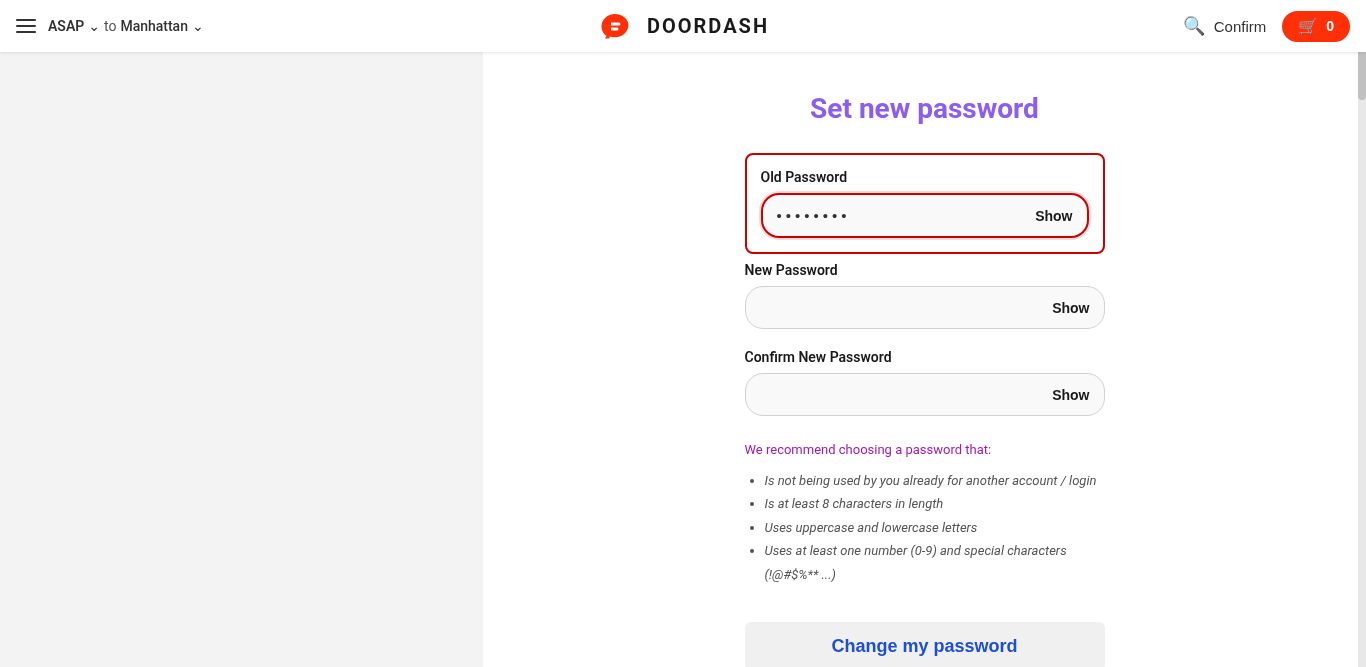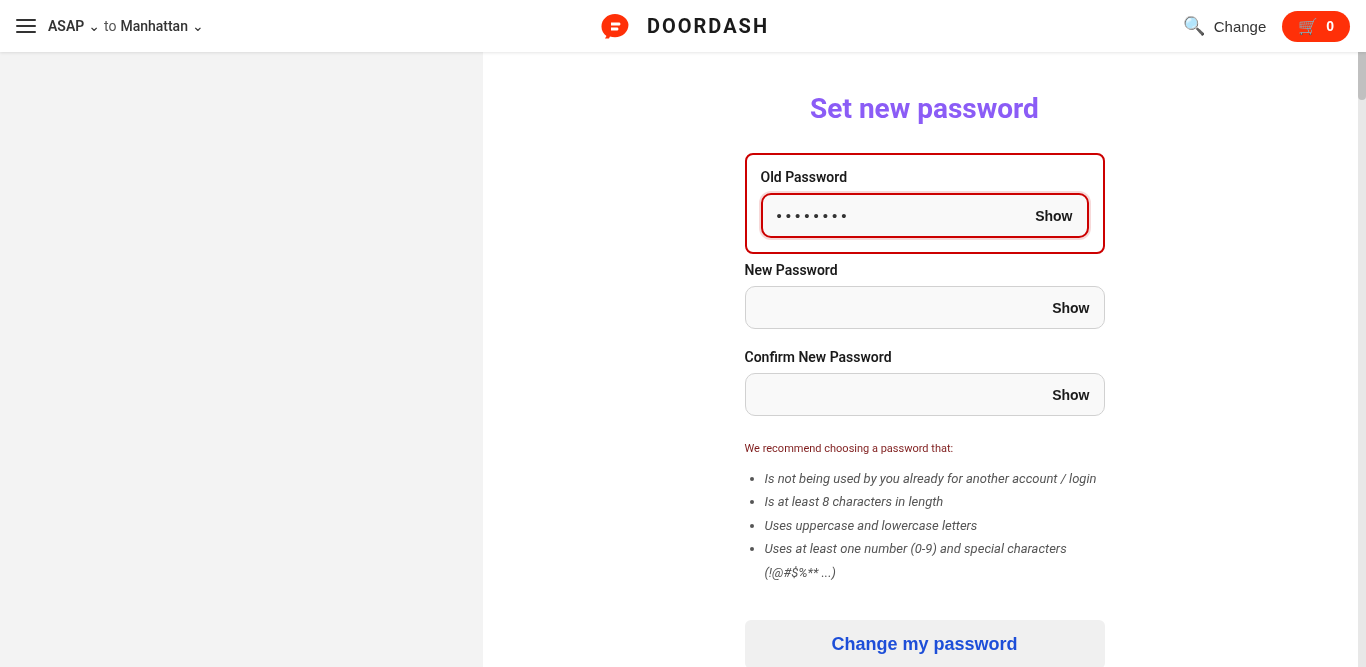--- a/index.html
+++ b/index.html
@@ -160,21 +160,21 @@
       color: #1a1a1a;
       margin-bottom: 8px;
       display: block;
     }
 
     .field-wrapper {
       position: relative;
       display: flex;
       align-items: center;
       border: 1px solid #d1d1d1;
-      border-radius: 10px;
+      border-radius: 18px;
       background: #f9f9f9;
       overflow: hidden;
     }
 
     .field-wrapper.focused-red {
       border: 2px solid #cc0000;
       box-shadow: 0 0 0 2px rgba(204,0,0,0.15);
     }
 
     .outer-red-border {
@@ -198,22 +198,22 @@
       background: transparent;
       border: none;
       font-size: 14px;
       font-weight: 600;
       color: #1a1a1a;
       cursor: pointer;
       padding: 0 14px;
     }
 
     .recommendation-text {
-      font-size: 11px;
-      color: #7f1d1d;
+      font-size: 13px;
+      color: #a21caf;
       margin-bottom: 12px;
       margin-top: 26px;
     }
 
     .recommendation-list {
       list-style: disc;
       padding-left: 20px;
       font-size: 13px;
       color: #555;
       line-height: 1.8;
@@ -279,21 +279,21 @@
         <path d="M14 13.5H22C22.8 13.5 23.5 12.8 23.5 12C23.5 11.2 22.8 10.5 22 10.5H14V13.5Z" fill="white"></path>
         <path d="M14 18.5H20C20.8 18.5 21.5 17.8 21.5 17C21.5 16.2 20.8 15.5 20 15.5H14V18.5Z" fill="white"></path>
       </svg>
       <span style="font-size:20px; font-weight:700; letter-spacing:2px; color:#1a1a1a;">DOORDASH</span>
     </div>
   </div>
 
   <div class="header-right">
     <button class="search-bar">
       <span class="search-icon-wrap">🔍</span>
-      <span>Change</span>
+      <span>Confirm</span>
     </button>
     <button class="cart-button">
       <span class="cart-icon">🛒</span>
       <span>0</span>
     </button>
   </div>
 </header>
 
 <div class="main-content">
   <div class="left-panel"></div>

